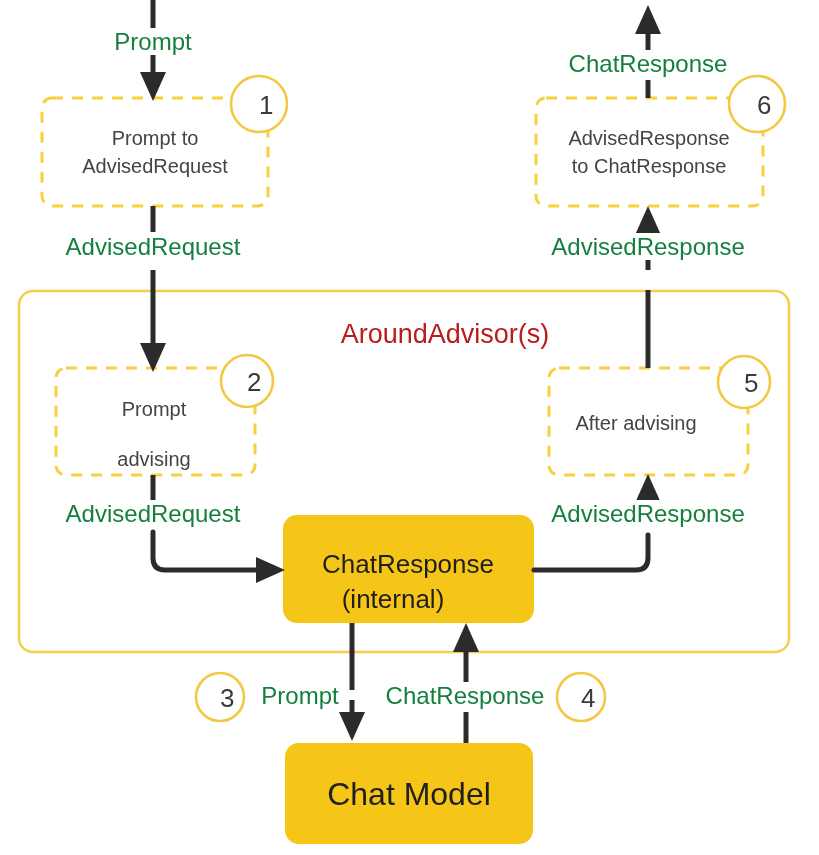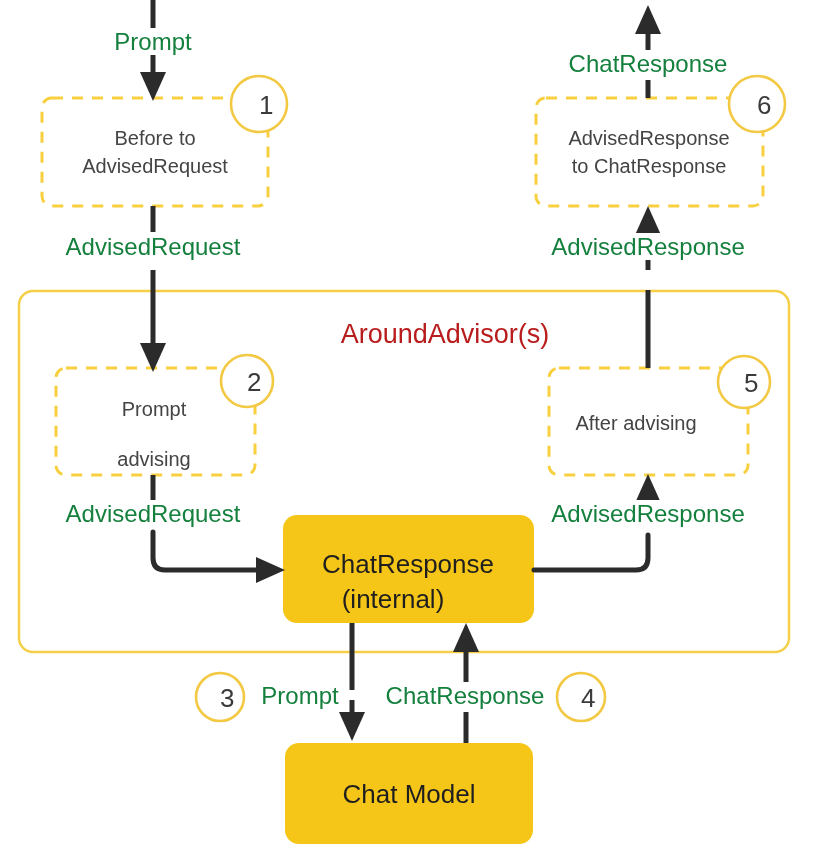--- a/index.html
+++ b/index.html
@@ -86,21 +86,21 @@
     margin-left: 40px;
   }
   .lbl-solid {
     color: #1f1f1f;
     font-size: 26px;
     line-height: 33px;
     background: transparent;
   }
   .lbl-chatmodel {
     color: #1f1f1f;
-    font-size: 26px;
+    font-size: 32px;
     line-height: 36px;
     background: transparent;
   }
   .badge-num {
     position: absolute;
     color: #3b3b3b;
     font-size: 26px;
     line-height: 26px;
     text-align: center;
     font-family: "Liberation Sans", sans-serif;
@@ -178,21 +178,21 @@
   <div class="lbl lbl-edge center-x" style="left:465px; top:682px;">ChatResponse</div>
 
   <div class="lbl lbl-edge center-x" style="left:648px; top:500px;">AdvisedResponse</div>
 
   <div class="lbl lbl-edge center-x" style="left:648px; top:233px;">AdvisedResponse</div>
 
   <div class="lbl lbl-edge center-x" style="left:648px; top:50px;">ChatResponse</div>
 
   <div class="lbl lbl-group-title center-x" style="left:405px; top:318px;">AroundAdvisor(s)</div>
 
-  <div class="lbl lbl-box center-x" style="left:155px; top:125px;">Before to</div>
+  <div class="lbl lbl-box center-x" style="left:155px; top:125px;">Prompt to</div>
   <div class="lbl lbl-box center-x" style="left:155px; top:153px;">AdvisedRequest</div>
 
   <div class="lbl lbl-box center-x" style="left:649px; top:125px;">AdvisedResponse</div>
   <div class="lbl lbl-box center-x" style="left:649px; top:153px;">to ChatResponse</div>
 
   <div class="lbl lbl-box center-x" style="left:154px; top:396px;">Prompt</div>
   <div class="lbl lbl-box center-x" style="left:154px; top:446px;">advising</div>
 
   <div class="lbl lbl-box center-x" style="left:636px; top:410px;">After advising</div>
 

